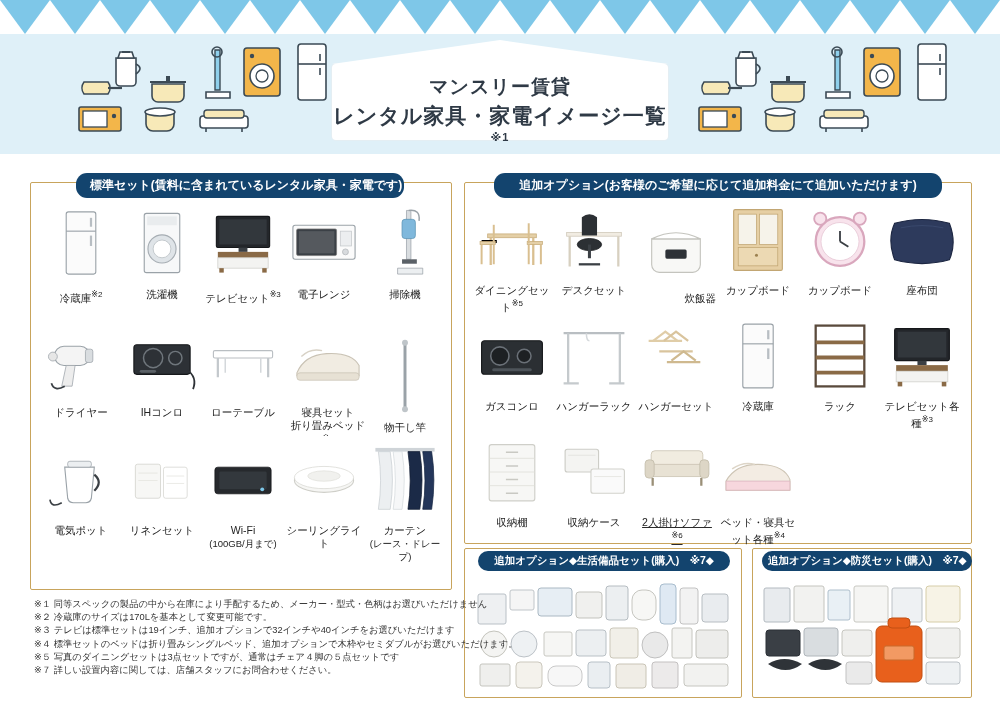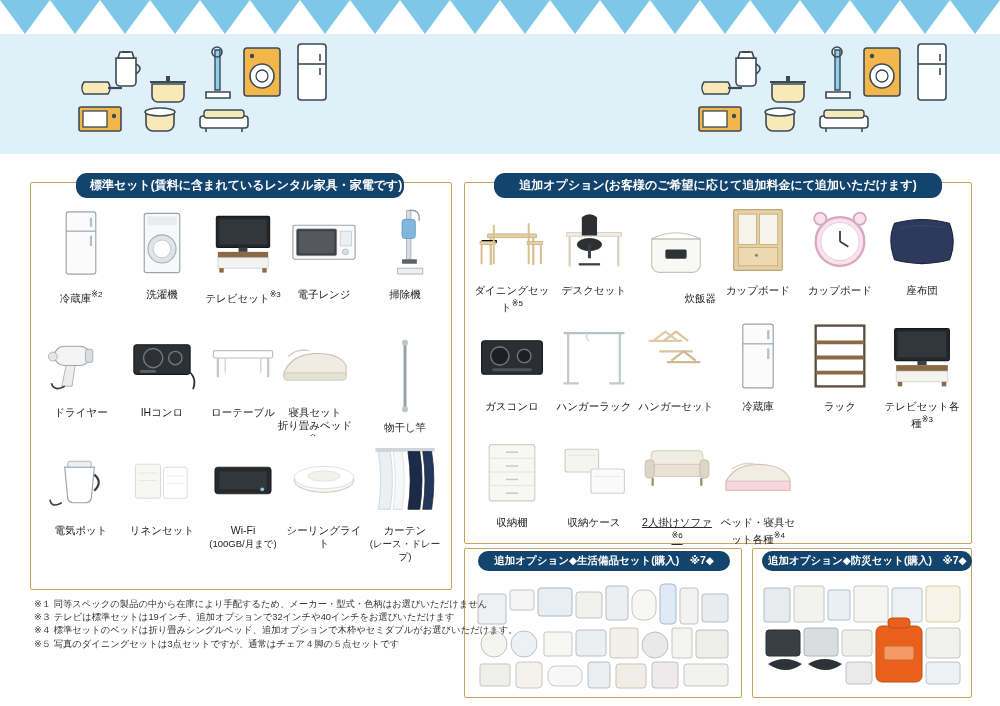--- a/index.html
+++ b/index.html
@@ -264,20 +264,25 @@
     </span>
     <span class="ic" style="left:116px;top:66px;">
       <svg width="56" height="28" viewBox="0 0 56 28">
         <rect x="4" y="8" width="48" height="12" rx="3" fill="#ffffff" stroke="#3b4a55" stroke-width="1.6"></rect>
         <rect x="8" y="2" width="40" height="8" rx="3" fill="#f7e9b8" stroke="#3b4a55" stroke-width="1.4"></rect>
         <path d="M10 20 v4 M46 20 v4" stroke="#3b4a55" stroke-width="1.6"></path>
       </svg>
     </span>
   </div>
 
+  <div class="title-plate">
+    <div class="roof"></div>
+    <div class="title-line1">マンスリー賃貸</div>
+    <div class="title-line2"><span>レンタル家具・家電イメージ一覧</span><span class="mark">※1</span></div>
+  </div>
   <div class="band-bottom"></div>
 </div>
 
 <div class="panel" id="panel-standard" style="left:30px;top:182px;width:420px;height:406px;"></div>
 <div class="panel-title" style="left:76px;top:173px;width:300px;">標準セット(賃料に含まれているレンタル家具・家電です)</div>
 
 <div class="panel" id="panel-optional" style="left:464px;top:182px;width:506px;height:360px;"></div>
 <div class="panel-title" style="left:494px;top:173px;width:420px;">追加オプション(お客様のご希望に応じて追加料金にて追加いただけます)</div>
 
 <div class="panel" id="panel-life" style="left:464px;top:548px;width:276px;height:148px;"></div>
@@ -332,23 +337,25 @@
     <rect x="166" y="48" width="34" height="30" rx="3" fill="#f0f0ee" stroke="#c6c6c0"></rect>
     <path d="M8 84 q16 -10 34 0 q-16 12 -34 0z" fill="#2f3338"></path>
     <path d="M48 84 q16 -10 34 0 q-16 12 -34 0z" fill="#2f3338"></path>
     <rect x="86" y="82" width="26" height="22" rx="3" fill="#eaeaea" stroke="#c2c2c2"></rect>
     <rect x="166" y="82" width="34" height="22" rx="3" fill="#eef1f3" stroke="#bcc2c7"></rect>
   </svg>
 </div>
 
 <div class="notes">
   <div>※１ 同等スペックの製品の中から在庫により手配するため、メーカー・型式・色柄はお選びいただけません</div>
+  <div>※２ 冷蔵庫のサイズは170Lを基本として変更可能です。</div>
   <div>※３ テレビは標準セットは19インチ、追加オプションで32インチや40インチをお選びいただけます</div>
   <div>※４ 標準セットのベッドは折り畳みシングルベッド、追加オプションで木枠やセミダブルがお選びいただけます。</div>
   <div>※５ 写真のダイニングセットは3点セットですが、通常はチェア４脚の５点セットです</div>
+  <div>※７ 詳しい設置内容に関しては、店舗スタッフにお問合わせください。</div>
 </div>
 
 <div class="item" style="left: 42px; top: 200px; width: 78px;">
     <div class="pic" style="width: 74px; height: 86px;"><svg width="74" height="86" viewBox="0 0 100 100" preserveAspectRatio="xMidYMid meet">
         <rect x="30" y="8" width="40" height="84" rx="3" fill="#fbfbfb" stroke="#9aa2a8" stroke-width="1.5"></rect>
         <path d="M30 34 h40" stroke="#9aa2a8" stroke-width="1.5"></path>
         <rect x="62" y="16" width="3" height="12" fill="#b8bec3"></rect>
         <rect x="62" y="40" width="3" height="14" fill="#b8bec3"></rect>
       </svg></div>
     <div class="cap"><span class="">冷蔵庫</span><span class="mark">※2</span></div>
@@ -415,21 +422,21 @@
     <div class="cap"><span class="">IHコンロ</span></div>
   </div>
 <div class="item" style="left: 204px; top: 318px; width: 78px; text-align: center;">
     <div class="pic" style="width: 74px; height: 86px;"><svg width="74" height="86" viewBox="0 0 100 100" preserveAspectRatio="xMidYMid meet">
         <rect x="10" y="36" width="80" height="10" rx="2" fill="#ffffff" stroke="#b9bec2" stroke-width="1.5"></rect>
         <path d="M16 46 v26 M84 46 v26" stroke="#c3c8cc" stroke-width="3"></path>
         <path d="M26 46 v20 M74 46 v20" stroke="#d4d8db" stroke-width="2"></path>
       </svg></div>
     <div class="cap"><span class="">ローテーブル</span></div>
   </div>
-<div class="item" style="left: 276px; top: 318px; width: 78px;">
+<div class="item" style="left: 289px; top: 318px; width: 78px;">
     <div class="pic" style="width: 74px; height: 86px;"><svg width="74" height="86" viewBox="0 0 100 100" preserveAspectRatio="xMidYMid meet">
         <path d="M8 66 q10 -24 40 -26 q34 -2 44 16 l0 14 h-84z" fill="#f1ece2" stroke="#c9c2b4" stroke-width="1.5"></path>
         <path d="M14 44 q12 -12 28 -8" stroke="#d8d2c6" stroke-width="2" fill="none"></path>
         <rect x="8" y="66" width="84" height="10" rx="4" fill="#e7e1d4" stroke="#c9c2b4"></rect>
       </svg></div>
     <div class="cap"><span class="">寝具セット</span><br><span class="">折り畳みベッド</span><span class="mark">※4</span></div>
   </div>
 <div class="item" style="left: 366px; top: 333px; width: 78px;">
     <div class="pic" style="width: 74px; height: 86px;"><svg width="74" height="86" viewBox="0 0 100 100" preserveAspectRatio="xMidYMid meet">
         <path d="M50 4 v92" stroke="#9aa2a8" stroke-width="4"></path>

